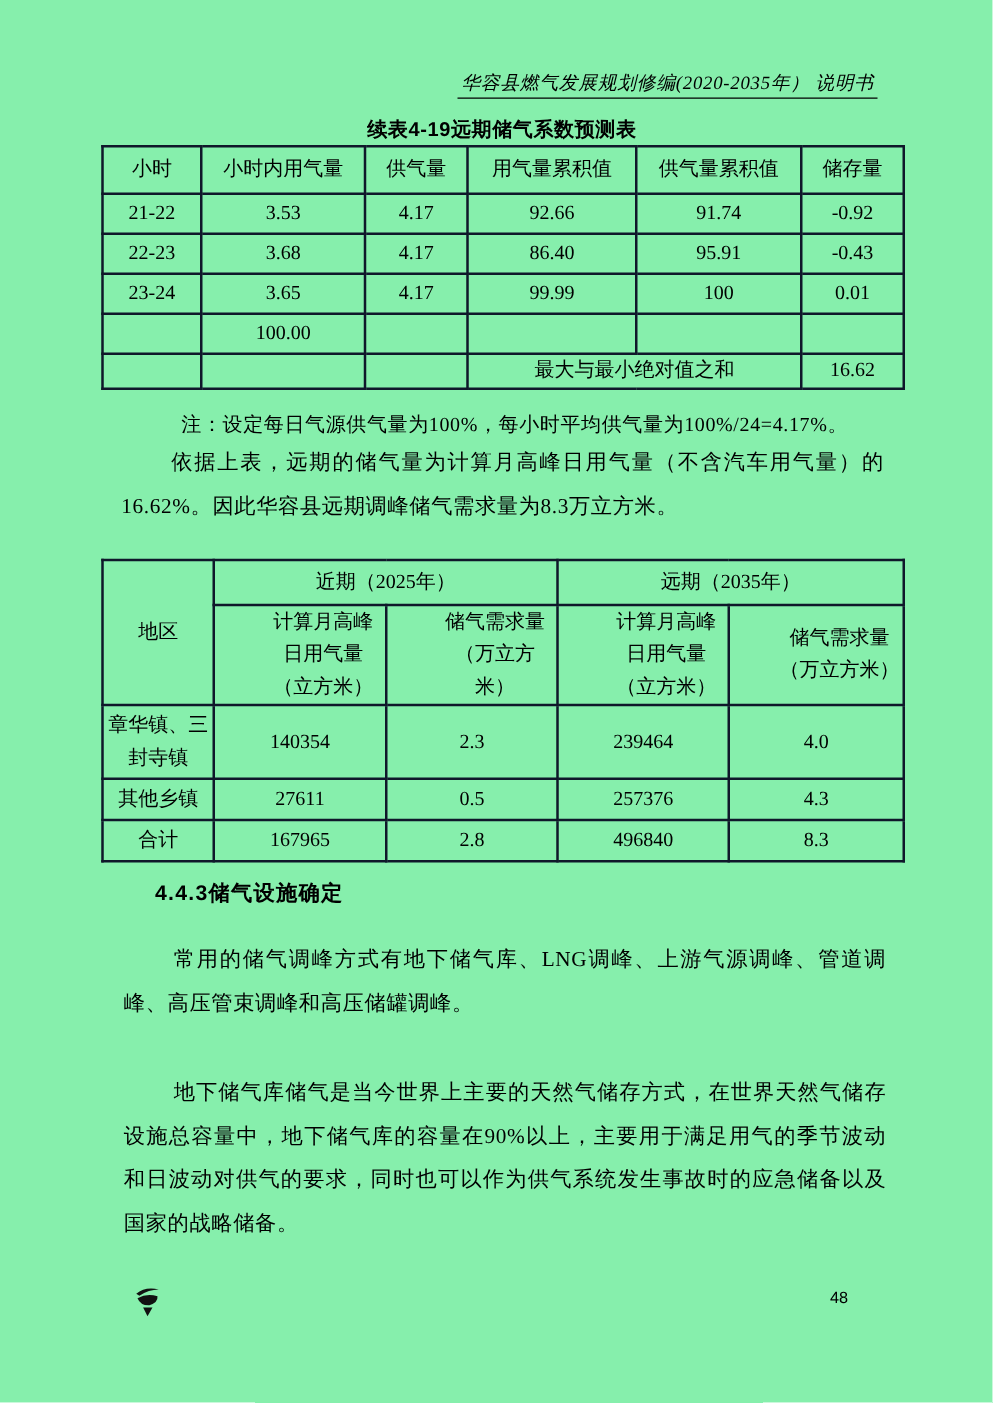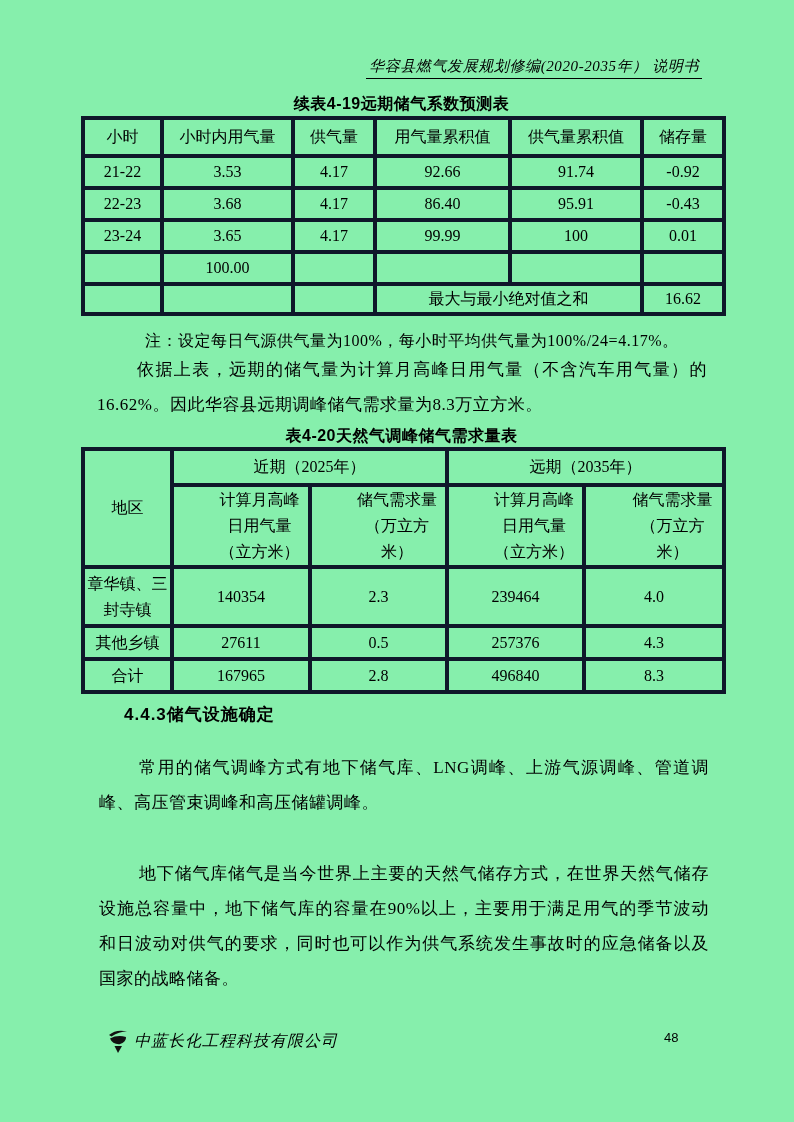--- a/index.html
+++ b/index.html
@@ -27,21 +27,21 @@
   .t2-caption { top:426px; }
   
   table {
     position:absolute; left:81px; width:641px;
     border-collapse:collapse; table-layout:fixed;
     border:2px solid #000;
   }
   .t1 { top:116px; }
   .t2 { top:447px; }
   th, td {
-    border:4px solid #0f172a; text-align:center; vertical-align:middle;
+    border:2px solid #0f172a; text-align:center; vertical-align:middle;
     font-weight:normal; font-size:16px; line-height:26px; padding:0 2px;
     font-family:"Liberation Serif","DejaVu Serif",serif;
   }
   tr.r38 > * { height:38px; }
   tr.r32 > * { height:32px; }
   tr.r27 > * { height:27px; }
   tr.r36 > * { height:36px; }
   tr.r55 > * { height:55px;padding-left:39px; }
   tr.r59 > * { height:59px; }
   tr.r33 > * { height:33px; }
@@ -139,21 +139,20 @@
         <td></td>
         <td colspan="2">最大与最小绝对值之和</td>
         <td>16.62</td>
       </tr>
     </tbody>
   </table>
 
   <div class="para t1-note">注：设定每日气源供气量为100%，每小时平均供气量为100%/24=4.17%。</div>
   <div class="para para-basis">依据上表，远期的储气量为计算月高峰日用气量（不含汽车用气量）的16.62%。因此华容县远期调峰储气需求量为8.3万立方米。</div>
 
-  <div class="caption t2-caption">表4-20天然气调峰储气需求量表</div>
   <table class="t2">
     <colgroup>
       <col style="width:89px">
         <col style="width:138px">
         <col style="width:137px">
       <col style="width:137px">
         <col style="width:140px">
     </colgroup>
     <tbody>
       <tr class="r36">
@@ -195,16 +194,15 @@
   <div class="para para-common">常用的储气调峰方式有地下储气库、LNG调峰、上游气源调峰、管道调峰、高压管束调峰和高压储罐调峰。</div>
   <div class="para para-underground">地下储气库储气是当今世界上主要的天然气储存方式，在世界天然气储存设施总容量中，地下储气库的容量在90%以上，主要用于满足用气的季节波动和日波动对供气的要求，同时也可以作为供气系统发生事故时的应急储备以及国家的战略储备。</div>
 
   <span class="footer-logo">
     <svg width="22" height="25" viewBox="0 0 22 25">
       <path d="M2 6 Q9 0 20 2.5 Q12 2.5 4.5 7.5 Z" fill="#111"></path>
       <path d="M3 9.5 Q10.5 5.5 19 8 Q19.5 13 12.5 15.2 Q5.5 15.5 3 9.5 Z" fill="#111"></path>
       <path d="M7.5 17 L15 17 L11 24 Z" fill="#111"></path>
     </svg>
   </span>
-  <span class="footer-company">中蓝长化工程科技有限公司</span>
   <span class="page-num">48</span>
 
 </div>
 
 </body></html>

